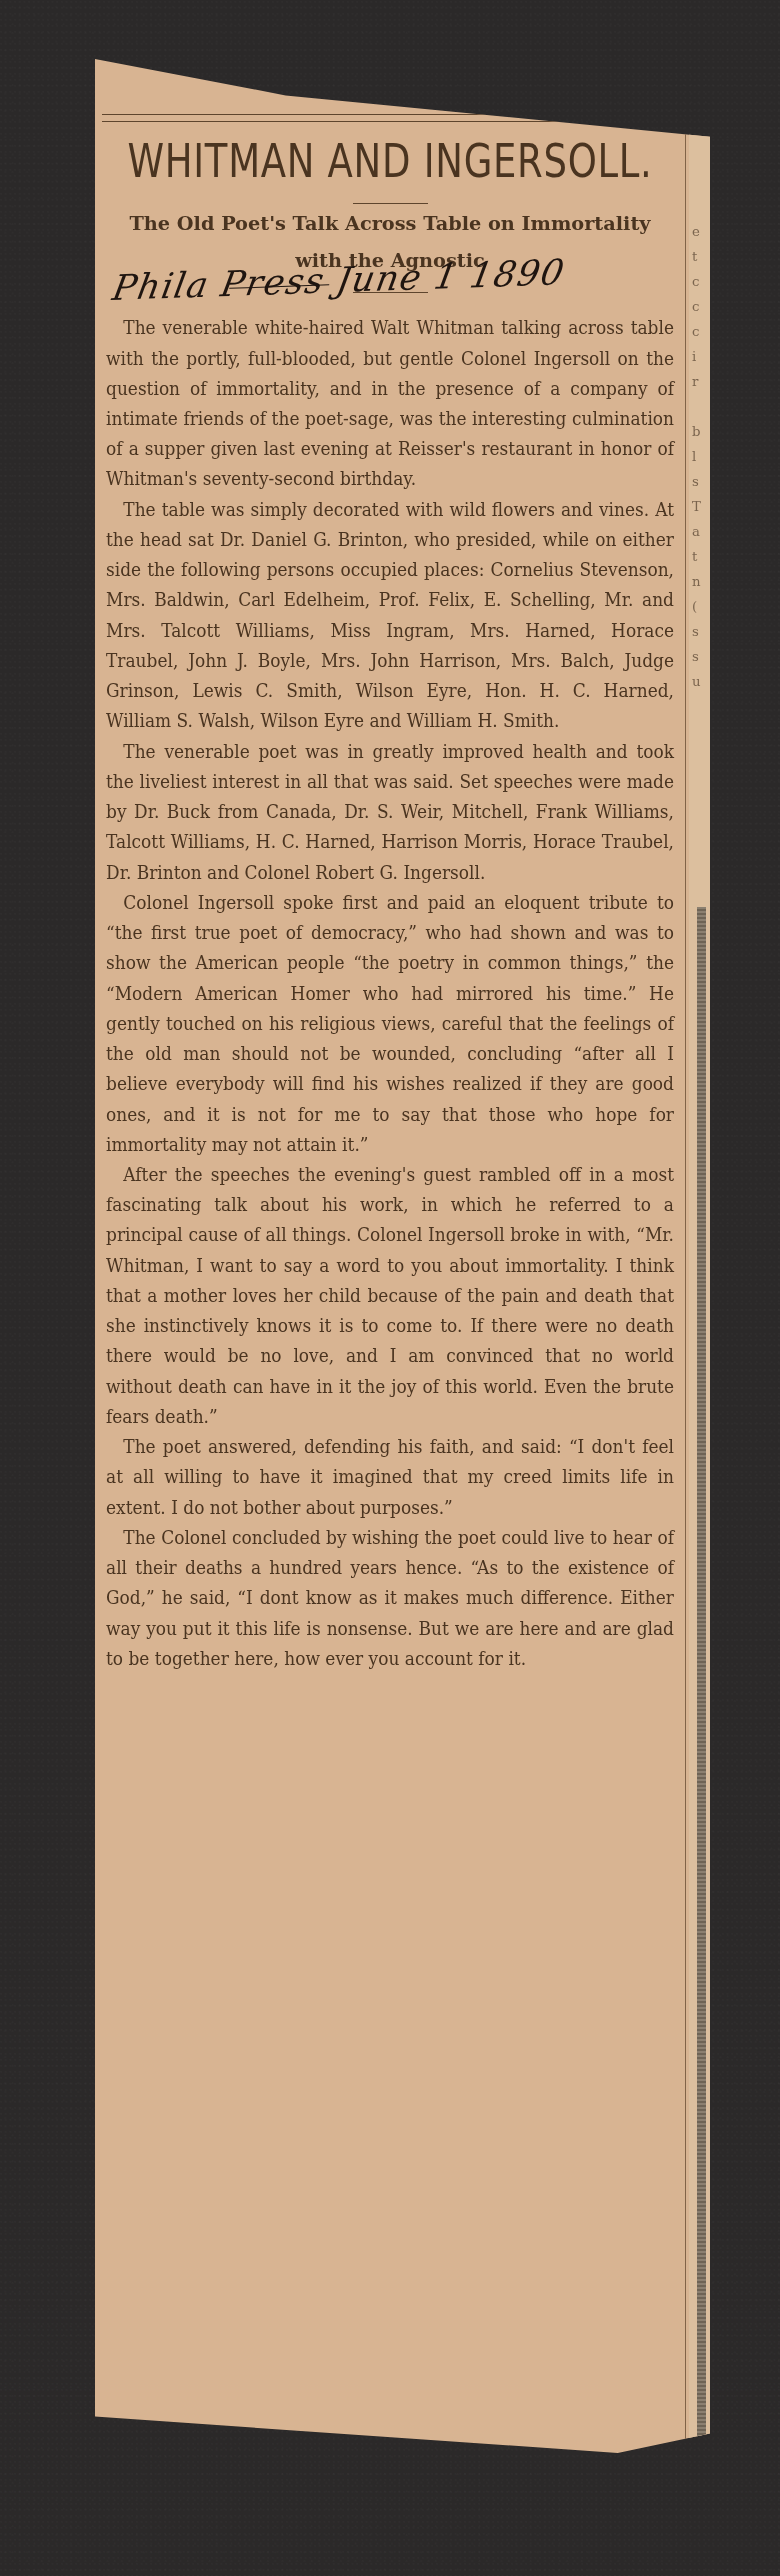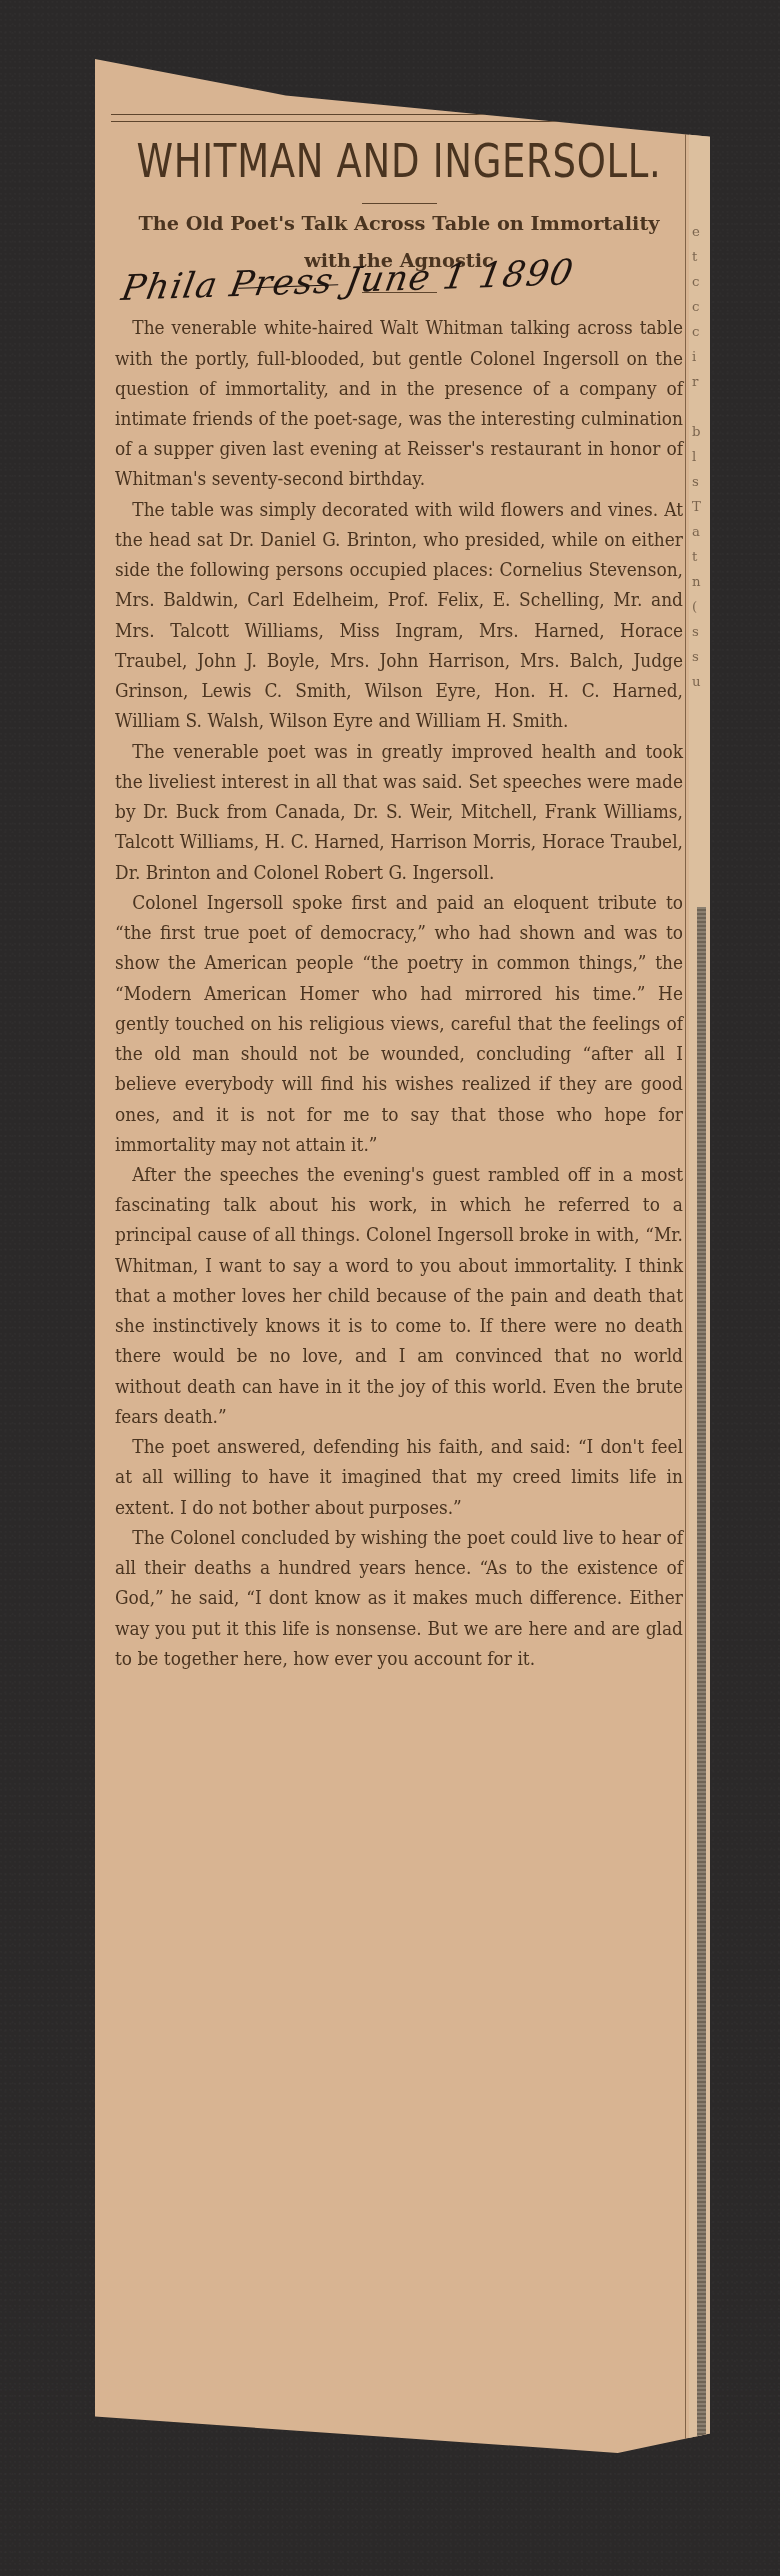--- a/index.html
+++ b/index.html
@@ -28,21 +28,21 @@
     left: 95px;
     top: 59px;
     width: 615px;
     height: 2428px;
     background: #d8b492;
     box-shadow: 0 0 4px rgba(0,0,0,0.6);
     clip-path: polygon(0 0, 31% 1.5%, 100% 3.2%, 100% 97.8%, 85% 98.6%, 0 97.1%);
   }
   .clip-inner {
     position: absolute;
-    left: 20px;
+    left: 11px;
     top: 0;
     width: 568px;
     color: #4a3420;
   }
   .col-rule {
     position: absolute;
     left: 590px;
     top: 13.3px;
     width: 1.3px;
     height: 2408px;

